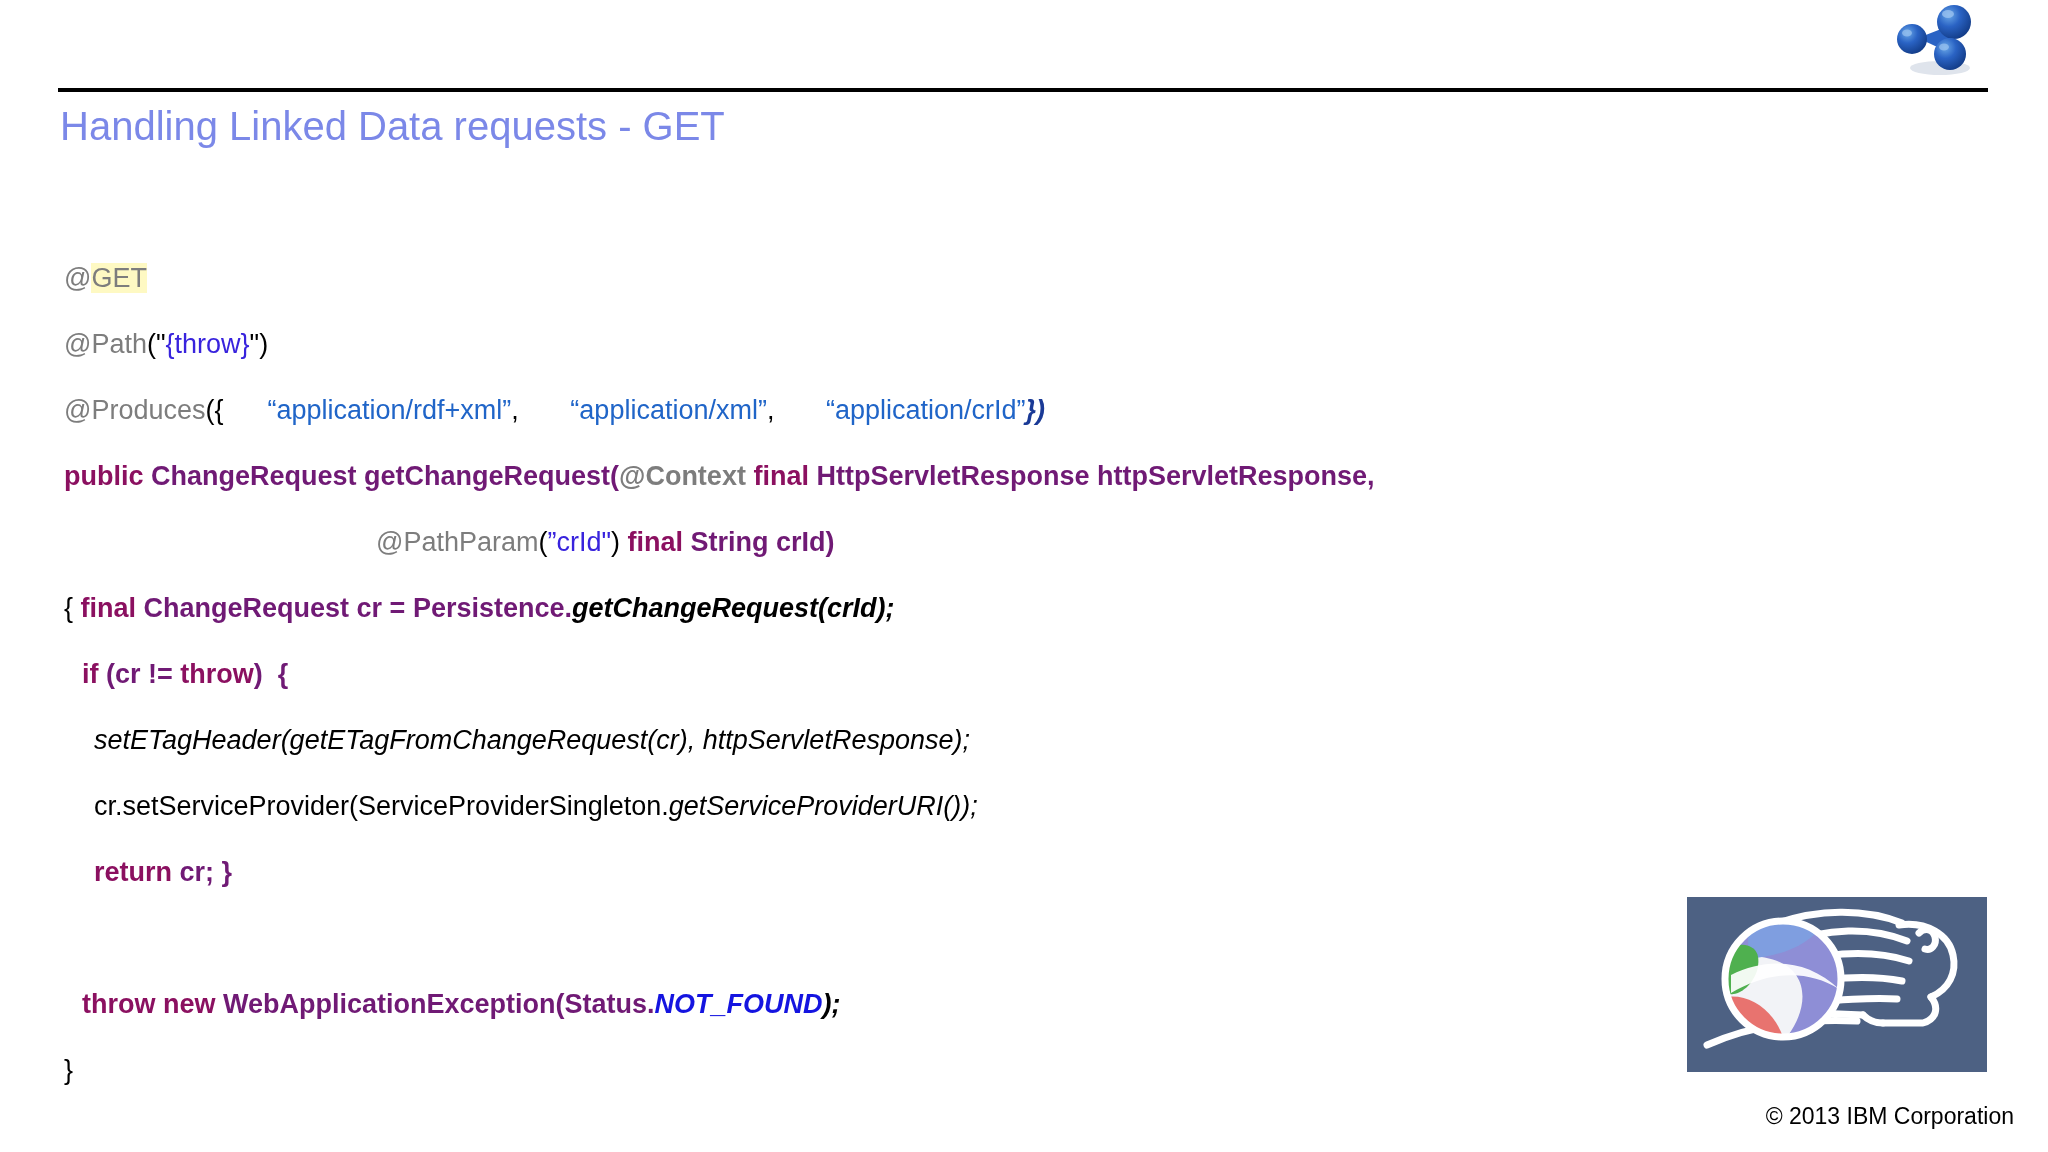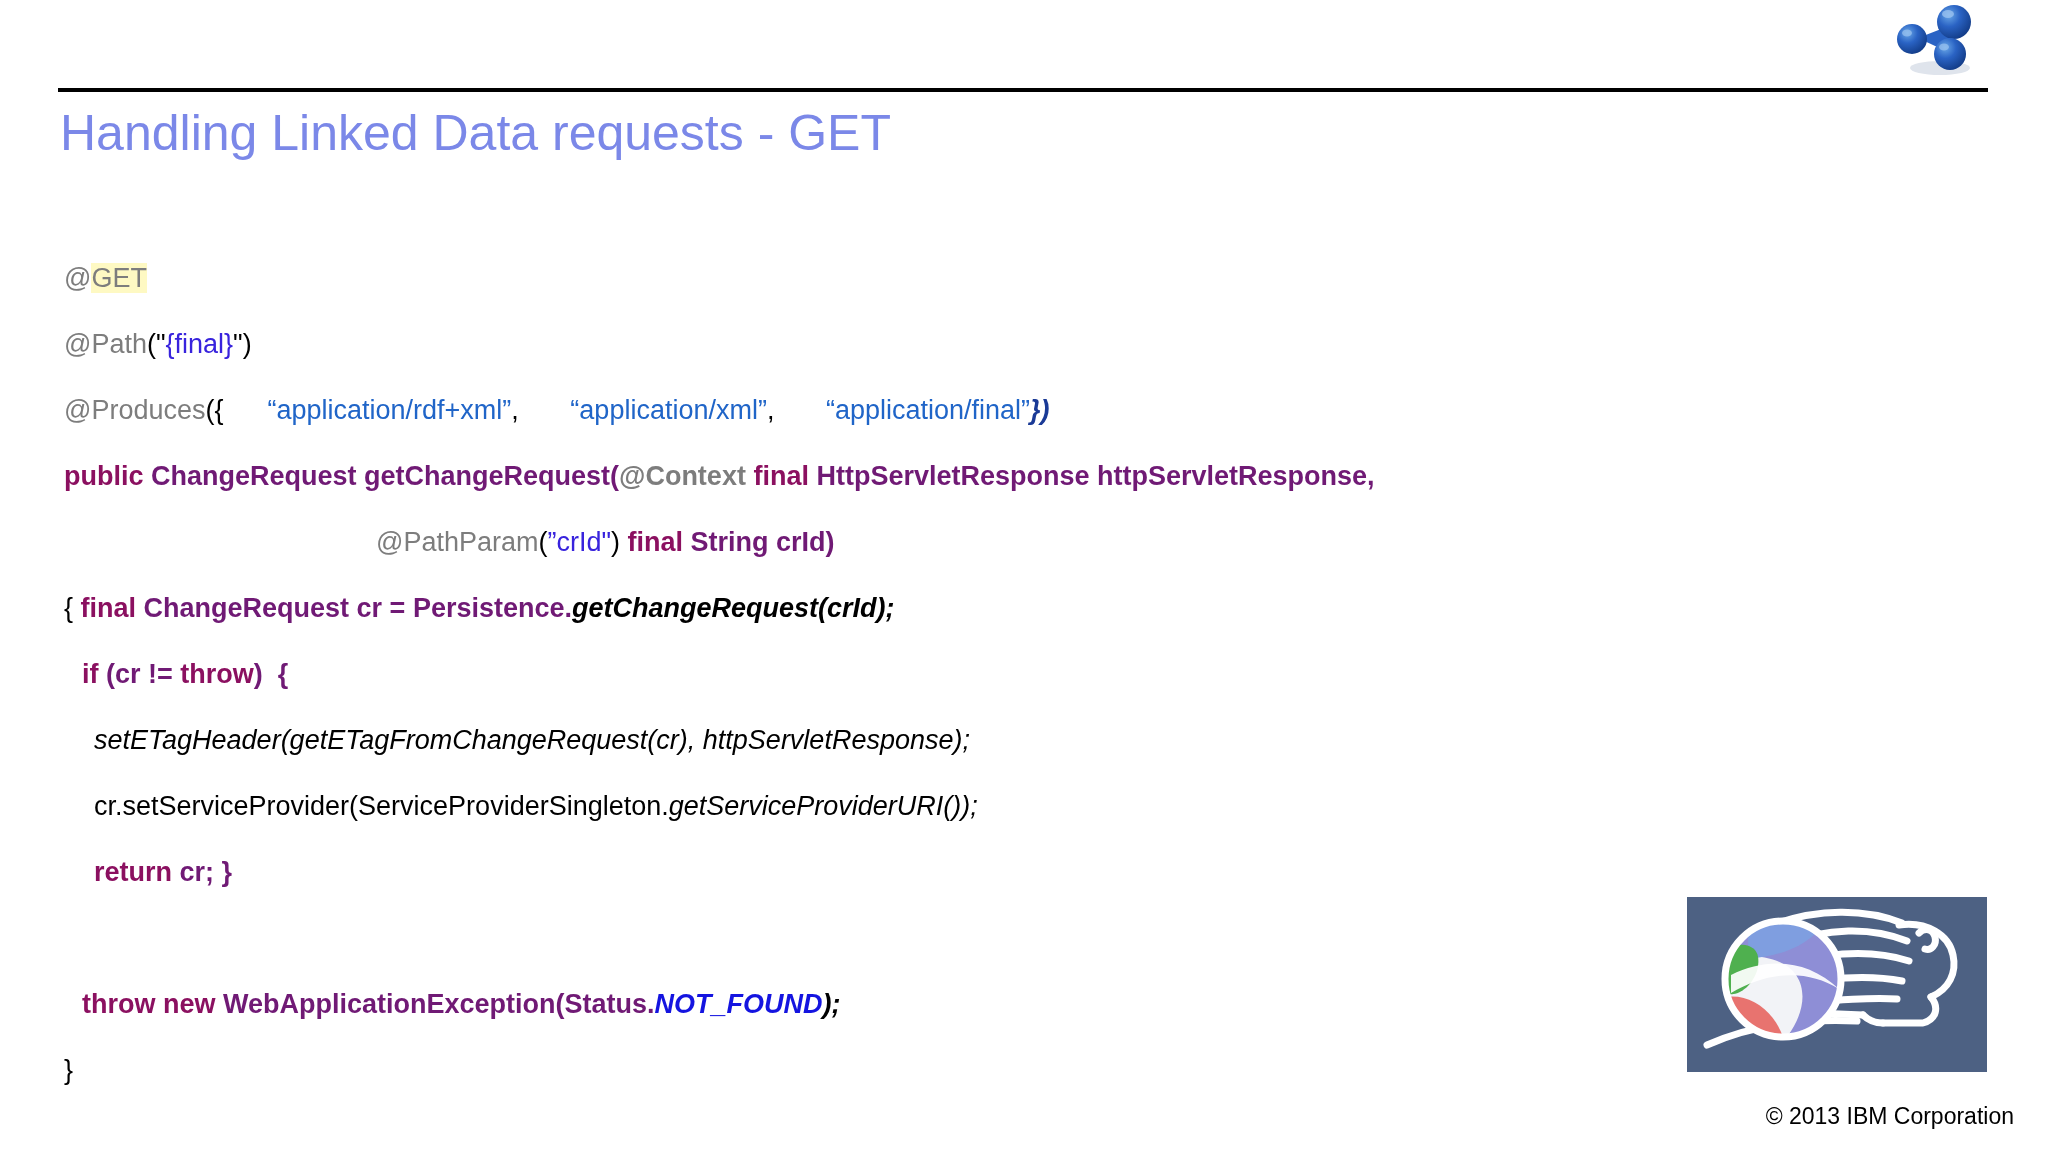--- a/index.html
+++ b/index.html
@@ -37,21 +37,21 @@
     width: 1930px;
     height: 4px;
     background: #000000;
   }
 
   
   #page-title {
     position: absolute;
     left: 60px;
     top: 104px;
-    font-size: 50px;
+    font-size: 40px;
     font-weight: 400;
     color: #7b88e8;
     letter-spacing: 0px;
     white-space: nowrap;
   }
 
   
   #code-block {
     position: absolute;
     left: 64px;
@@ -132,22 +132,22 @@
     </svg>
   </div>
 
   <div id="header-rule"></div>
 </div>
 
 <div id="page-title">Handling Linked Data requests - GET</div>
 
 <div id="code-block">
     <div class="code-line"><span class="t-ann">@</span><span class="t-hl">GET</span></div>
-    <div class="code-line"><span class="t-ann">@Path</span><span class="t-plain">("</span><span class="t-strv">{final}</span><span class="t-plain">")</span></div>
-    <div class="code-line"><span class="t-ann">@Produces</span><span class="t-plain">({</span><span class="t-str">“application/rdf+xml”</span><span class="t-plain">, </span><span class="t-str">“application/xml”</span><span class="t-plain">, </span><span class="t-str">“application/final”</span><span class="t-navy-i">})</span></div>
+    <div class="code-line"><span class="t-ann">@Path</span><span class="t-plain">("</span><span class="t-strv">{throw}</span><span class="t-plain">")</span></div>
+    <div class="code-line"><span class="t-ann">@Produces</span><span class="t-plain">({</span><span class="t-str">“application/rdf+xml”</span><span class="t-plain">, </span><span class="t-str">“application/xml”</span><span class="t-plain">, </span><span class="t-str">“application/crId”</span><span class="t-navy-i">})</span></div>
     <div class="code-line"><span class="t-kw">public</span><span class="t-bold"> ChangeRequest getChangeRequest(</span><span class="t-ann-b">@Context</span><span class="t-bold"> </span><span class="t-kw">final</span><span class="t-bold"> HttpServletResponse httpServletResponse,</span></div>
     <div class="code-line"><span class="indent-sig"></span><span class="t-ann">@PathParam</span><span class="t-plain">(</span><span class="t-strv">”crId"</span><span class="t-plain">) </span><span class="t-kw">final</span><span class="t-bold"> String crId)</span></div>
     <div class="code-line"><span class="t-plain">{ </span><span class="t-kw">final</span><span class="t-bold"> ChangeRequest cr = Persistence.</span><span class="t-bi">getChangeRequest(crId);</span></div>
     <div class="code-line"><span class="indent1"></span><span class="t-kw">if</span><span class="t-bold"> (cr != </span><span class="t-kw">throw</span><span class="t-bold">)  {</span></div>
     <div class="code-line"><span class="indent2"></span><span class="t-ital">setETagHeader(getETagFromChangeRequest(cr), httpServletResponse);</span></div>
     <div class="code-line"><span class="indent2"></span><span class="t-plain">cr.setServiceProvider(ServiceProviderSingleton.</span><span class="t-ital">getServiceProviderURI());</span></div>
     <div class="code-line"><span class="indent2"></span><span class="t-kw">return</span><span class="t-bold"> cr; }</span></div>
     <div class="code-line blank"></div>
     <div class="code-line"><span class="indent1"></span><span class="t-kw">throw new</span><span class="t-bold"> WebApplicationException(Status.</span><span class="t-blue-bi">NOT_FOUND</span><span class="t-bi">);</span></div>
     <div class="code-line"><span class="t-plain">}</span></div>

